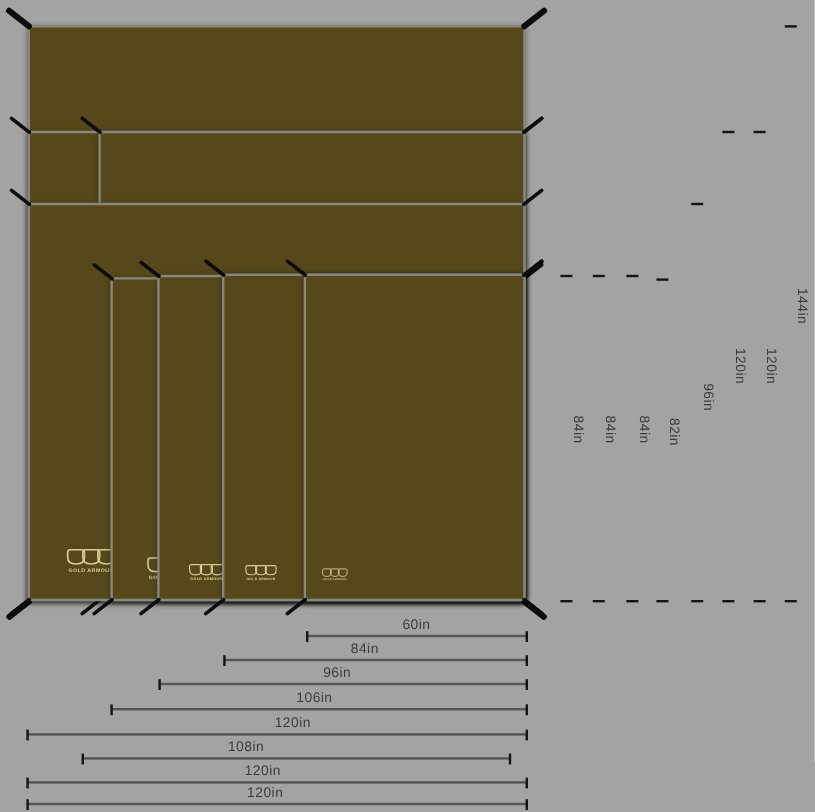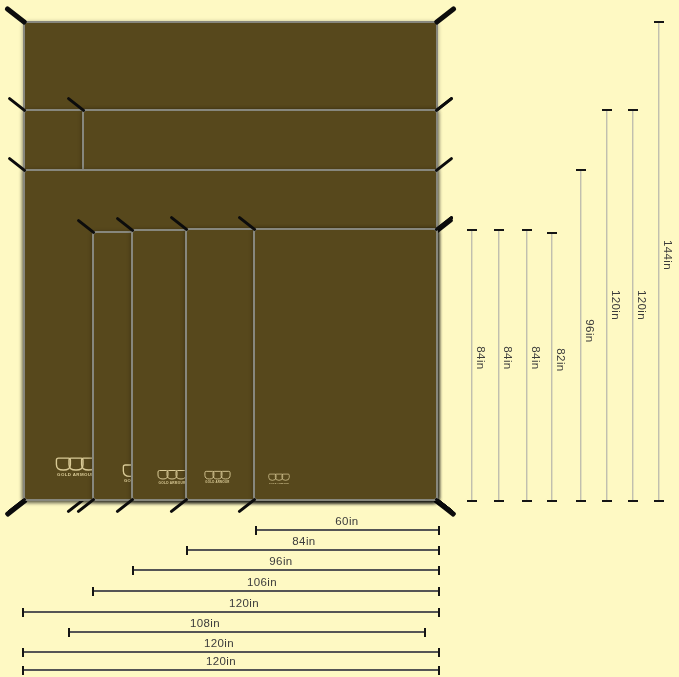--- a/index.html
+++ b/index.html
@@ -1,17 +1,17 @@
 <!DOCTYPE html>
 <html><head>
 <meta charset="utf-8">
 <style>
   html,body{margin:0;padding:0;background:#ffffff;}
   #stage{
-    position:relative;width:679px;height:677px;background:#fef9c3;overflow:hidden;
+    position:relative;width:679px;height:677px;background:#a3a3a3;overflow:hidden;
     font-family:"Liberation Sans", sans-serif;
   }
 
   
   .tarp{
     position:absolute;
     background:#57481c;
     border:2px solid #87877d;
     border-radius:4px;
     box-shadow:0 1px 4px rgba(0,0,0,.35);

